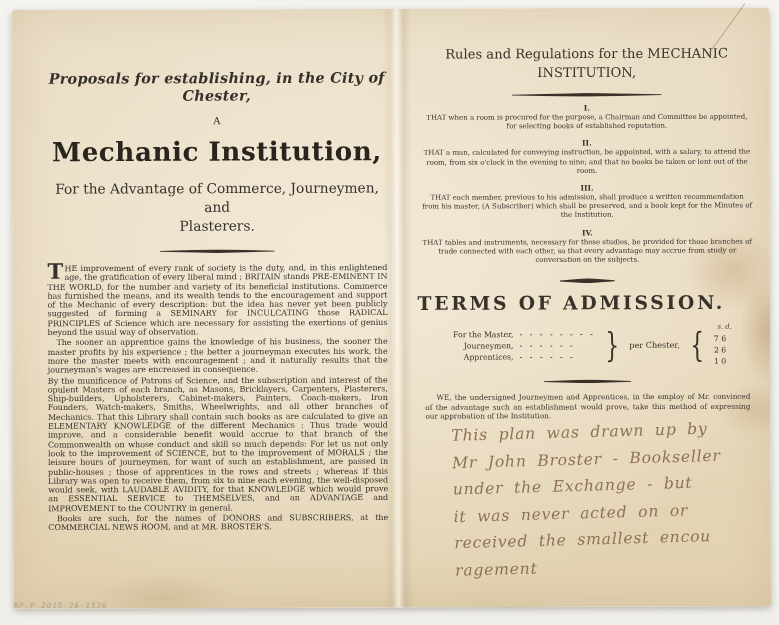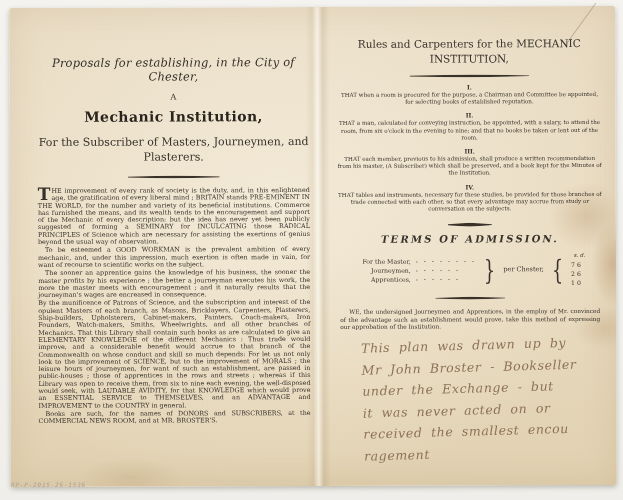--- a/index.html
+++ b/index.html
@@ -34,44 +34,44 @@
   .crease {
     position:absolute; right:34px; top:-8px; width:1px; height:52px;
     background:rgba(125,98,60,.35); transform:rotate(36deg);
   }
 
   .swell { height:3px; background:#3a322a; margin:0 auto;
     clip-path:polygon(0 40%,50% 0,100% 40%,100% 60%,50% 100%,0 60%); }
 
   
   .page-left { position:absolute; left:28px; top:38px; width:272px; color:#36302a; }
-  .prop-line { font-style:italic; font-weight:normal; font-size:11.5px; text-align:center;
+  .prop-line { font-style:italic; font-weight:bold; font-size:11.5px; text-align:center;
     letter-spacing:.2px; margin:10px 0 0; }
   .title-a { text-align:center; font-size:8px; margin-top:9px; }
-  .title-main { text-align:center; font-weight:bold; font-size:14px; letter-spacing:.4px;
+  .title-main { text-align:center; font-weight:bold; font-size:21px; letter-spacing:.4px;
     margin-top:7px; color:#2a241e; }
   .title-sub { text-align:center; font-size:11px; line-height:15px; margin-top:10px; }
   .rule-l { width:92px; margin:11px auto 9px; }
 
   .body-para { font-size:6.4px; line-height:7.3px; text-align:justify; margin:1px 0 0;
     text-indent:7px; }
   .body-para.first { text-indent:0; }
   .dropcap { float:left; font-size:17px; line-height:13px; font-weight:bold; padding-right:1px; }
   .heading2 { text-align:center; font-weight:bold; font-size:13.5px; letter-spacing:1.6px;
     margin:7px 0 4px; color:#2a241e; white-space:nowrap; }
 
   
   .page-right { position:absolute; left:324px; top:26px; width:272px; color:#39322b; }
   .rules-title { text-align:center; font-size:10.5px; line-height:14.5px; margin:4px 6px 0; }
   .rule-r1 { width:120px; margin:9px auto 2px; }
   .rule-numeral { text-align:center; font-size:6px; font-weight:bold; margin-top:6px; }
   .rule-text { font-size:5.6px; line-height:7.2px; text-align:center; margin:1px 4px 0; }
   .rule-r2 { width:44px; height:4px; margin:10px auto 2px; }
-  .terms-heading { text-align:center; font-weight:bold; font-size:10px; letter-spacing:2.2px;
-    margin-top:7px;font-style:italic; }
+  .terms-heading { font-weight:bold; font-size:15px; letter-spacing:2.2px;
+    margin-top:7px; }
   .terms { display:flex; justify-content:center; align-items:center; gap:5px; margin-top:7px; }
   .terms-labels { font-size:6.2px; line-height:9px; }
   .trow { display:flex; }
   .trow .lbl { display:block; width:56px; text-align:right; }
   .trow .dashes { display:block; margin-left:5px; letter-spacing:2px; }
   .brace { font-size:27px; line-height:1; transform:scaleX(.65); color:#39322b; }
   .per-quarter { font-size:6.5px; }
   .terms-values { font-size:6.2px; line-height:9px; }
   .sd-header { font-size:5.4px; font-style:italic; margin-left:3px; }
   .rule-r3 { width:70px; margin:9px auto 0; }
@@ -95,35 +95,34 @@
 
   <div class="paper">
     <div class="fold"></div>
     <div class="crease"></div>
 
     <div class="page-left">
       <p class="prop-line">Proposals for establishing, in the City of Chester,</p>
       <div class="title-a">A</div>
       <div class="title-main">Mechanic Institution,</div>
       <div class="title-sub">
-        <div>For the Subscriber of Masters, Journeymen, and</div>
+        <div>For the Advantage of Commerce, Journeymen, and</div>
         <div>Plasterers.</div>
       </div>
       <div class="swell rule-l"></div>
 
       <p class="body-para first"><span class="dropcap">T</span><span>HE improvement of every rank of society is the duty, and, in this enlightened age, the gratification of every liberal mind ; BRITAIN stands PRE-EMINENT IN THE WORLD, for the number and variety of its beneficial institutions. Commerce has furnished the means, and its wealth tends to the encouragement and support of the Mechanic of every description: but the idea has never yet been publicly suggested of forming a SEMINARY for INCULCATING those RADICAL PRINCIPLES of Science which are necessary for assisting the exertions of genius beyond the usual way of observation.</span></p>
-      <p class="body-para">To be esteemed a GOOD WORKMAN is the prevalent ambition of every mechanic, and, under this impression, much exertion is often made in vain, for want of recourse to scientific works on the subject.</p>
       <p class="body-para">The sooner an apprentice gains the knowledge of his business, the sooner the master profits by his experience ; the better a journeyman executes his work, the more the master meets with encouragement ; and it naturally results that the journeyman's wages are encreased in consequence.</p>
       <p class="body-para first">By the munificence of Patrons of Science, and the subscription and interest of the opulent Masters of each branch, as Masons, Bricklayers, Carpenters, Plasterers, Ship-builders, Upholsterers, Cabinet-makers, Painters, Coach-makers, Iron Founders, Watch-makers, Smiths, Wheelwrights, and all other branches of Mechanics. That this Library shall contain such books as are calculated to give an ELEMENTARY KNOWLEDGE of the different Mechanics : Thus trade would improve, and a considerable benefit would accrue to that branch of the Commonwealth on whose conduct and skill so much depends: For let us not only look to the improvement of SCIENCE, but to the improvement of MORALS ; the leisure hours of journeymen, for want of such an establishment, are passed in public-houses ; those of apprentices in the rows and streets ; whereas if this Library was open to receive them, from six to nine each evening, the well-disposed would seek, with LAUDABLE AVIDITY, for that KNOWLEDGE which would prove an ESSENTIAL SERVICE to THEMSELVES, and an ADVANTAGE and IMPROVEMENT to the COUNTRY in general.</p>
       <p class="body-para">Books are such, for the names of DONORS and SUBSCRIBERS, at the COMMERCIAL NEWS ROOM, and at MR. BROSTER'S.</p>
     </div>
 
     <div class="page-right">
       <div class="rules-title">
-        <div>Rules and Carpenters for the MECHANIC INSTITUTION,</div>
+        <div>Rules and Regulations for the MECHANIC INSTITUTION,</div>
       </div>
       <div class="swell rule-r1"></div>
 
       <div class="rule-numeral">I.</div>
       <p class="rule-text">THAT when a room is procured for the purpose, a Chairman and Committee be appointed, for selecting books of established reputation.</p>
       <div class="rule-numeral">II.</div>
       <p class="rule-text">THAT a man, calculated for conveying instruction, be appointed, with a salary, to attend the room, from six o'clock in the evening to nine; and that no books be taken or lent out of the room.</p>
       <div class="rule-numeral">III.</div>
       <p class="rule-text">THAT each member, previous to his admission, shall produce a written recommendation from his master, (A Subscriber) which shall be preserved, and a book kept for the Minutes of the Institution.</p>
       <div class="rule-numeral">IV.</div>

